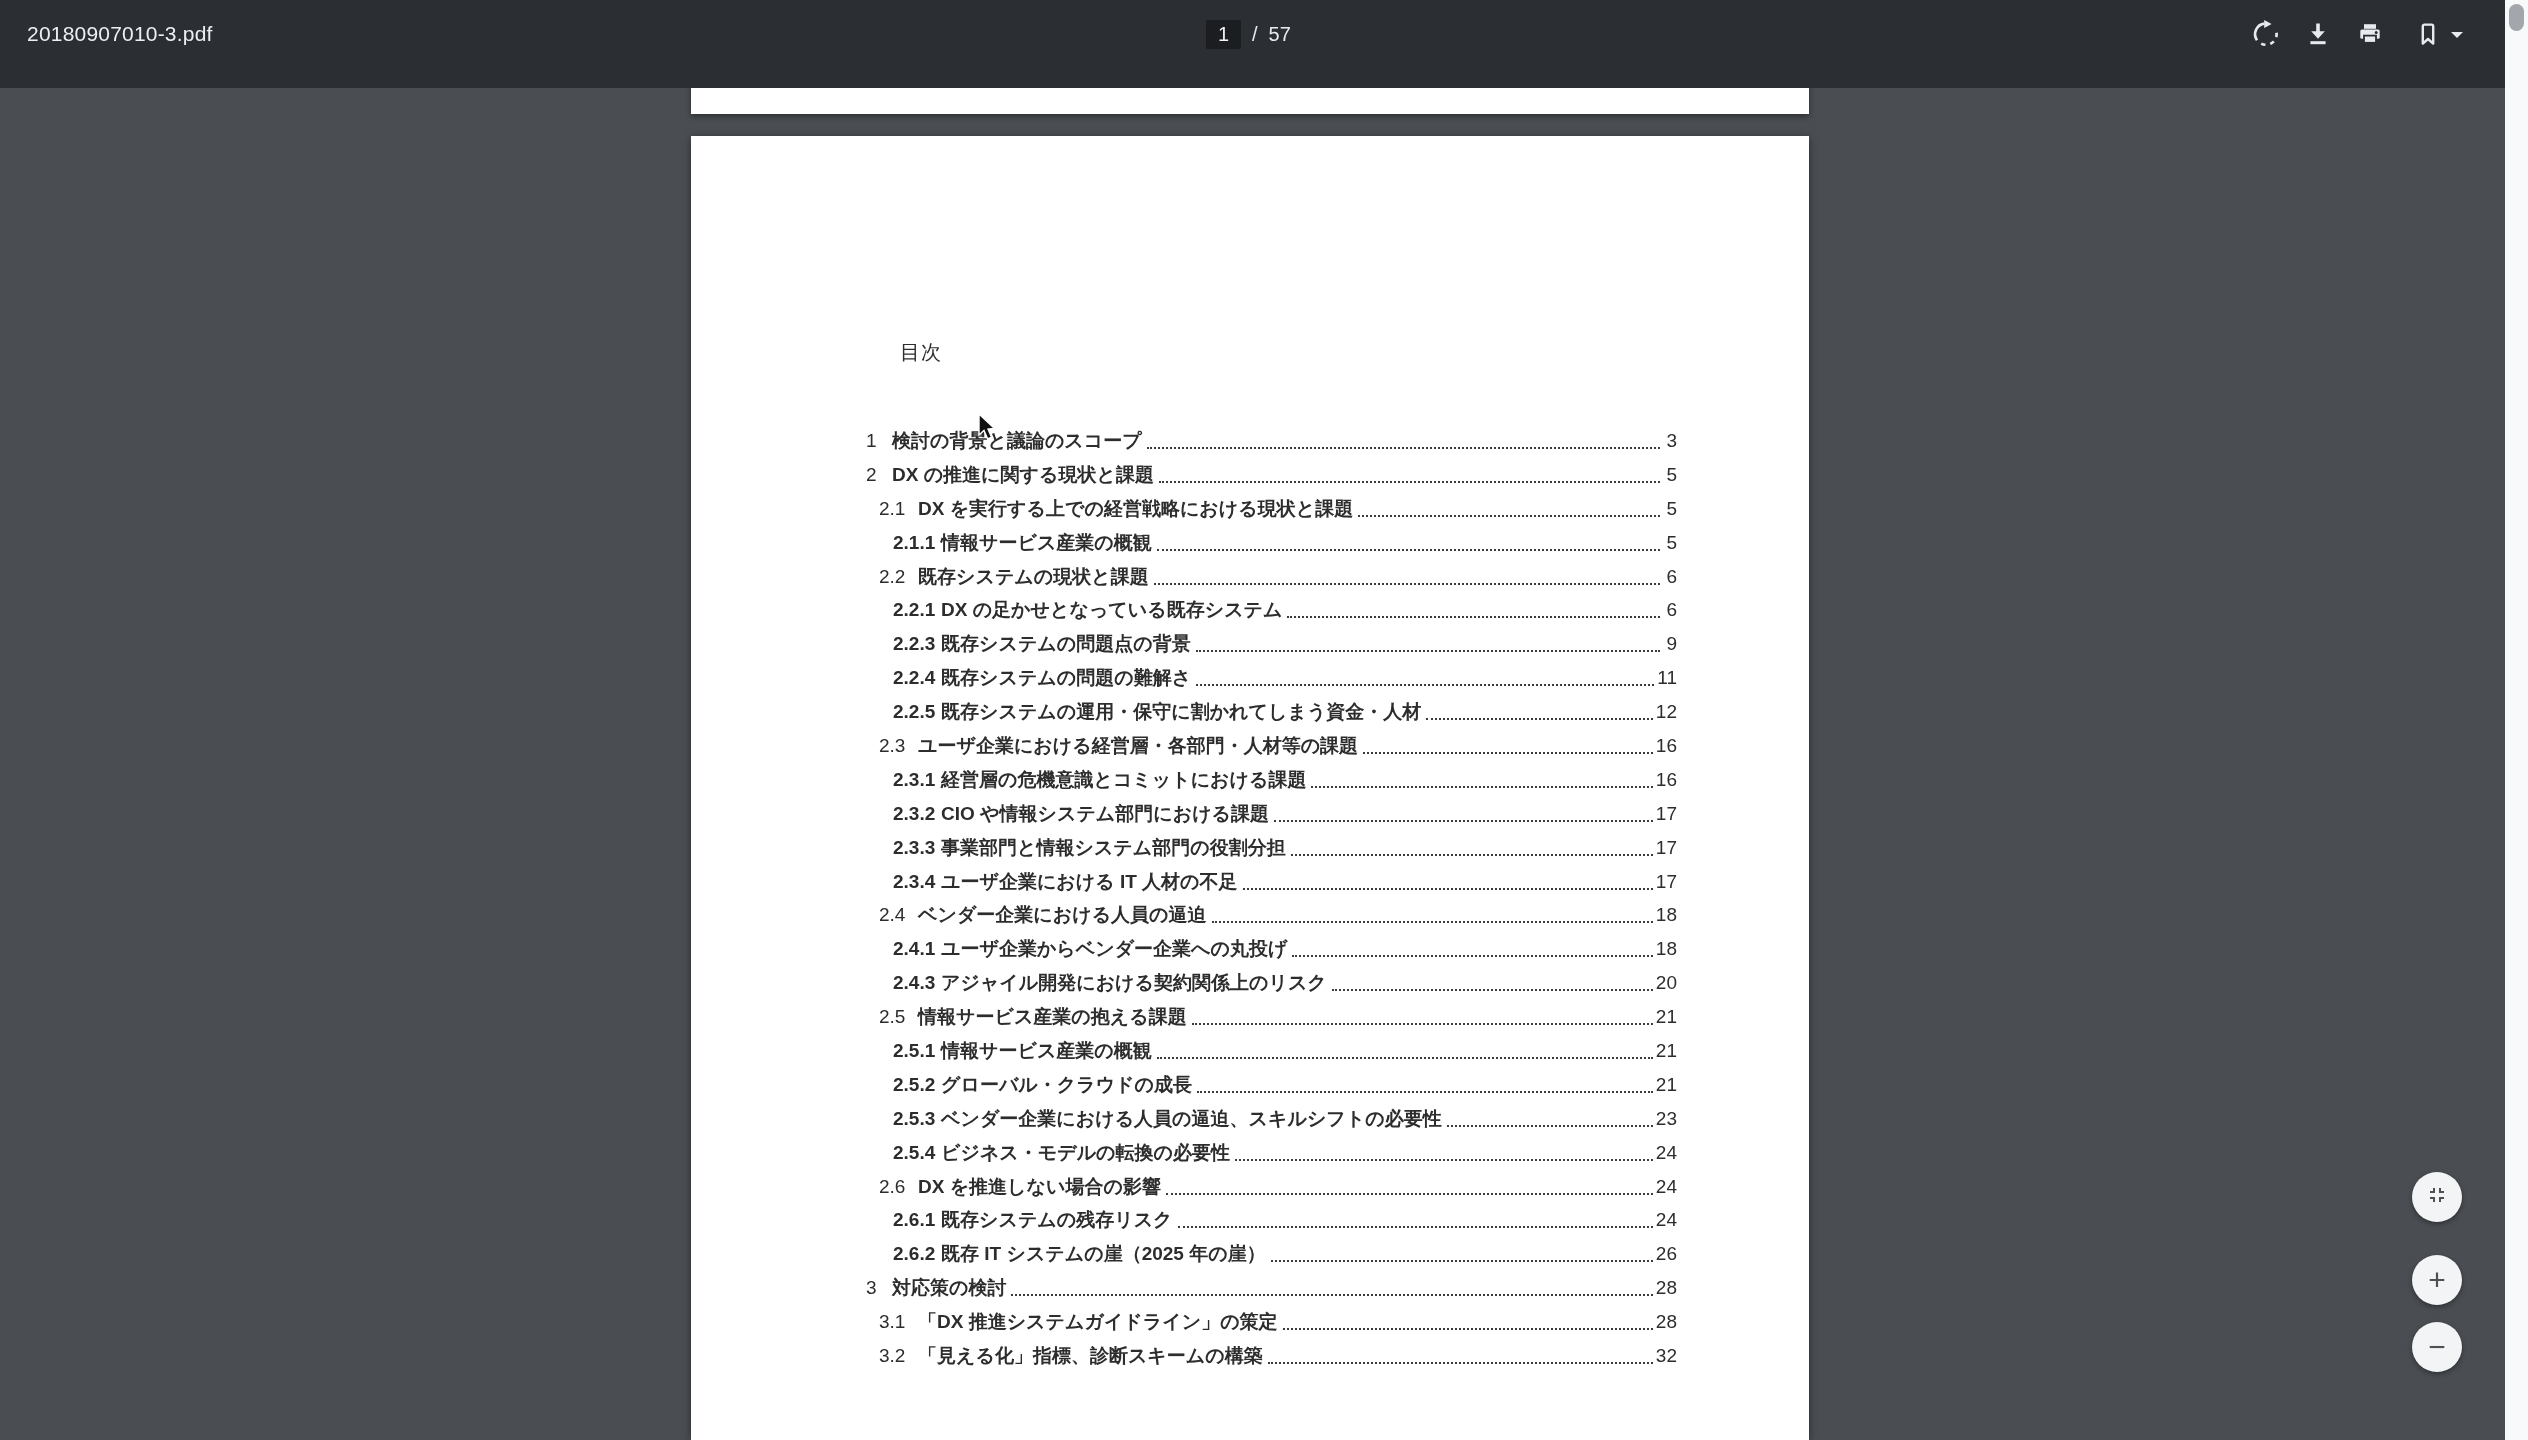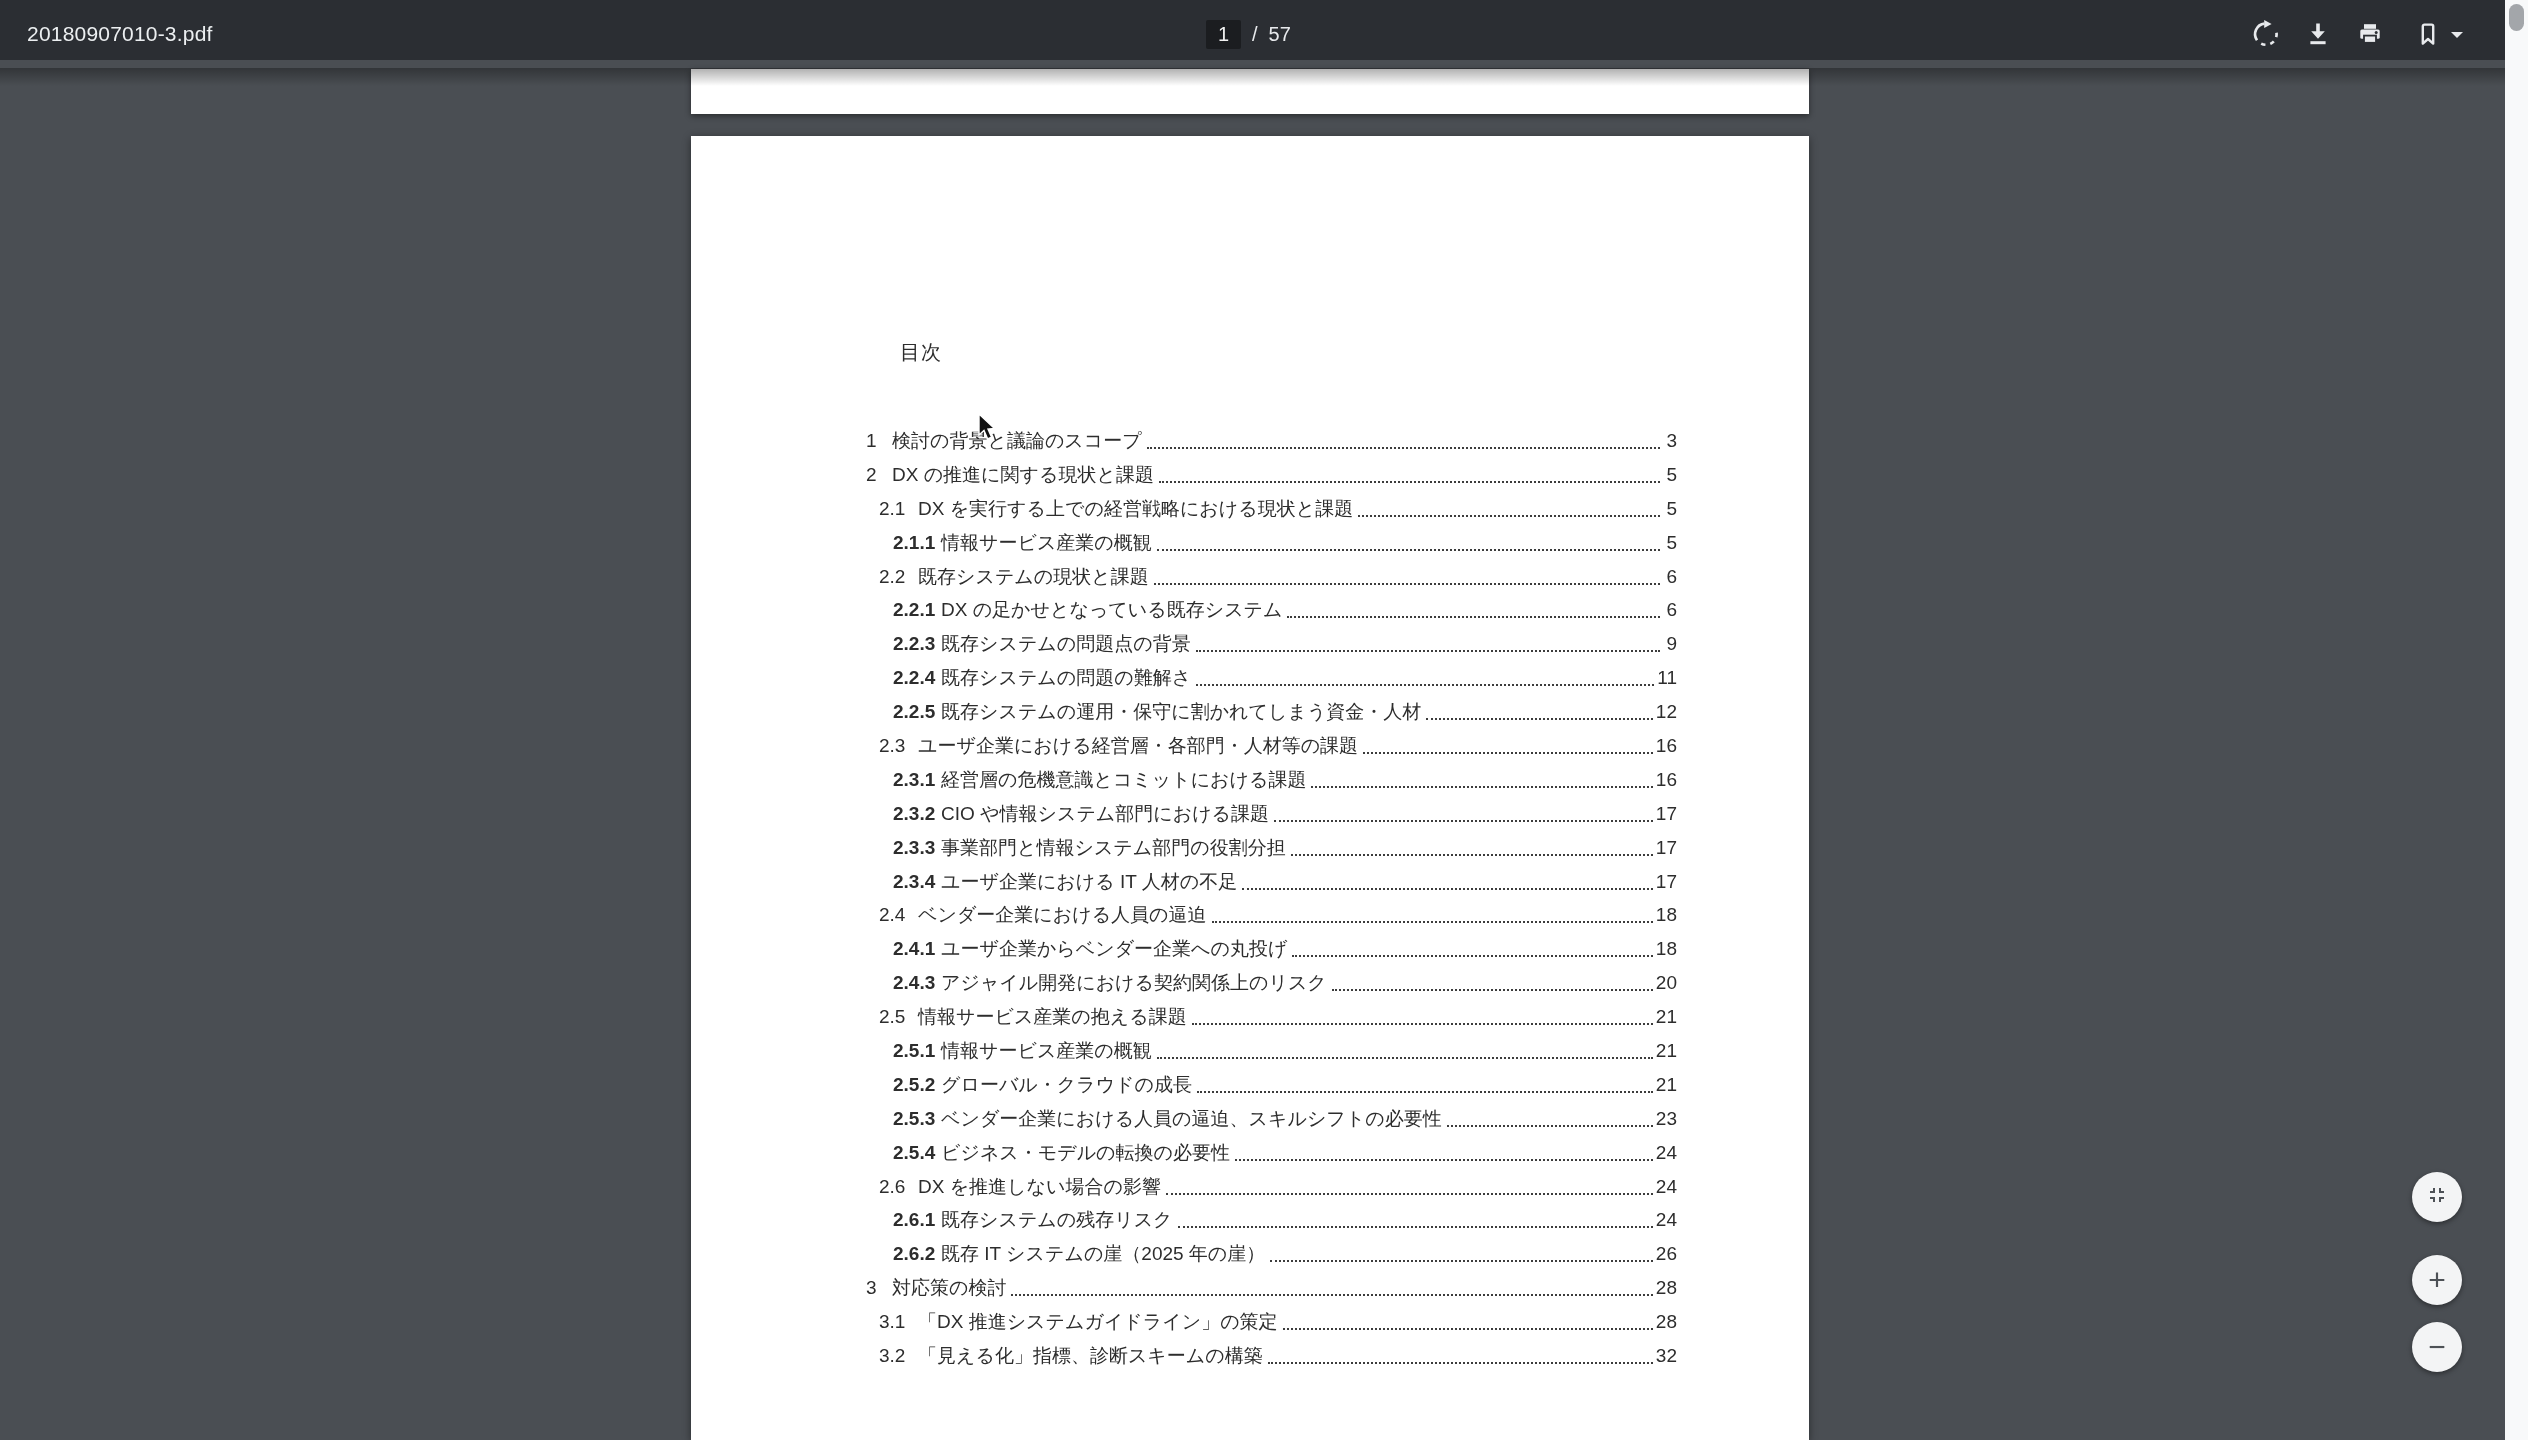--- a/index.html
+++ b/index.html
@@ -5,21 +5,21 @@
   * { margin:0; padding:0; box-sizing:border-box; }
   html,body { width:2528px; height:1440px; overflow:hidden; }
   body {
     background:#4a4e53;
     font-family:"Liberation Sans", sans-serif;
     position:relative;
   }
 
   
   .toolbar {
-    position:absolute; top:0; left:0; width:2528px; height:60px;
+    position:absolute; top:0; left:0; width:2528px; height:88px;
     background:#2b2e33; z-index:10;
     display:flex; align-items:center;
   }
   .toolbar-shadow {
     position:absolute; top:68px; left:0; width:2528px; height:18px;
     background:linear-gradient(to bottom, rgba(0,0,0,0.32), rgba(0,0,0,0));
     z-index:5; pointer-events:none;
   }
   .filename {
     position:absolute; left:27px; top:0; height:68px;
@@ -68,21 +68,21 @@
     font-size:20px; color:#2d2d2d; letter-spacing:1px;margin-left:28px;
   }
   .toc-list {
     position:absolute; left:175px; top:288px; width:811px;
   }
   .toc-row {
     height:33.9px; display:flex; align-items:center;
     font-size:19px; color:#2d2d2d; cursor:pointer;
   }
   .toc-row .num { flex:none; white-space:nowrap; }
-  .toc-row .title { flex:none; white-space:nowrap; }
+  .toc-row .title { flex:none; white-space:nowrap;font-weight:bold; }
   .toc-row .dots {
     flex:1 1 auto; height:16px; margin:0 3px 0 5px;
     border-bottom:2.2px dotted #3c3c3c;
   }
   .toc-row .pg { flex:none; text-align:right; min-width:14px; white-space:nowrap; }
   .toc-row.lv1 { padding-left:0; }
   .toc-row.lv1 .num { width:26px; }
   .toc-row.lv2 { padding-left:13px; }
   .toc-row.lv2 .num { width:39px; }
   .toc-row.lv3 { padding-left:27px; }

